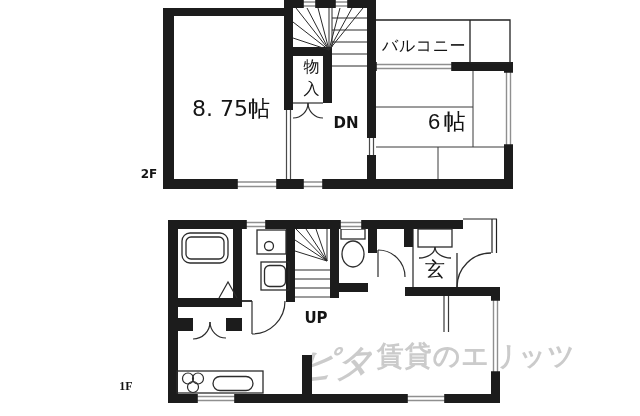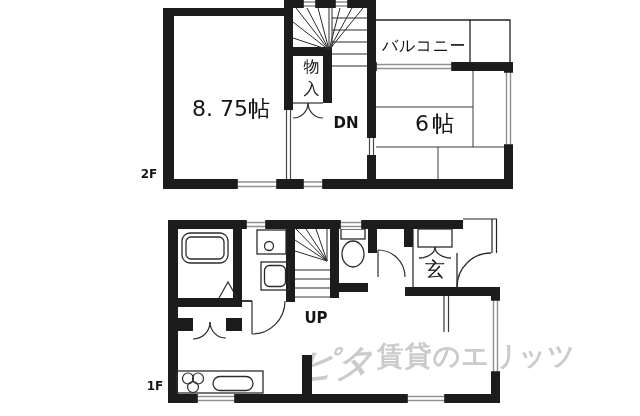--- a/index.html
+++ b/index.html
@@ -238,20 +238,20 @@
           M407,394 V403 M445,394 V403
           M491,300 H500 M491,372 H500"></path>
       </g>
     </g>
   </svg>
 
   <div class="lbl lbl-size" style="left:231px;top:109px;">8. 75帖</div>
   <div class="lbl lbl-vert" style="left:308px;top:78px;">物入</div>
   <div class="lbl lbl-small" style="left:346px;top:91px;margin-top:32px;">DN</div>
   <div class="lbl lbl-balcony" style="left:424px;top:46px;">バルコニー</div>
-  <div class="lbl lbl-size" style="left:436px;top:124px;letter-spacing:3px;">6帖</div>
+  <div class="lbl lbl-size" style="left:448px;top:124px;letter-spacing:3px;font-family:Liberation Mono, monospace;">6帖</div>
   <div class="lbl lbl-floor" style="left:149px;top:175px;">2F</div>
 
   <div class="lbl lbl-small" style="left:316px;top:318px;">UP</div>
   <div class="lbl lbl-genkan" style="left:435px;top:269px;">玄</div>
-  <div class="lbl lbl-floor" style="left:155px;top:387px;">1F</div>
+  <div class="lbl lbl-floor" style="left:126px;top:387px;font-family:Liberation Serif, serif;">1F</div>
 
 </div>
 
 </body></html>

